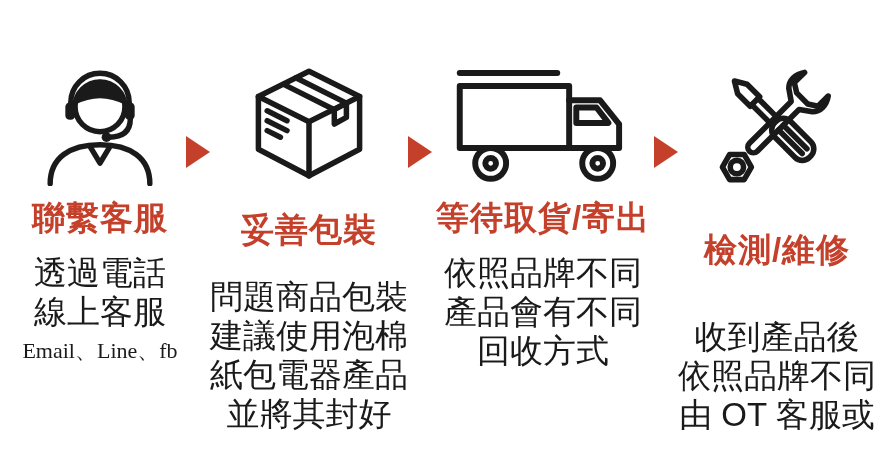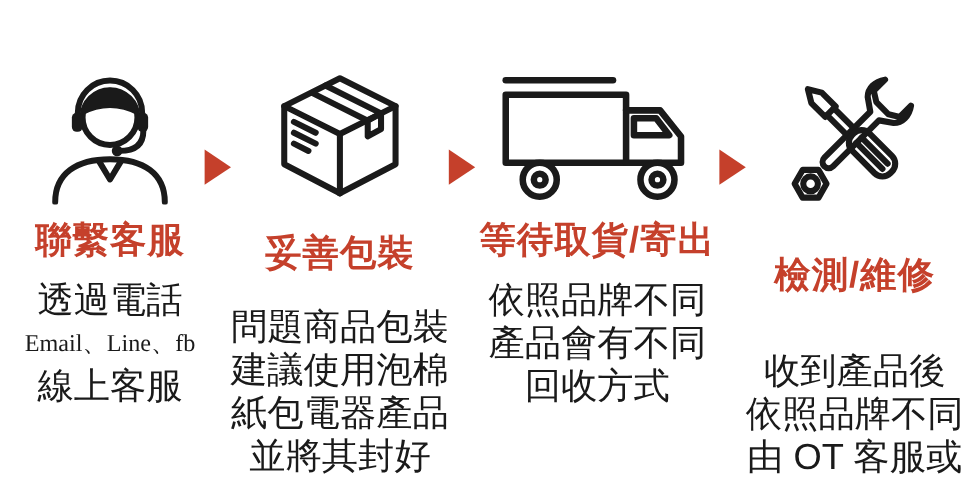--- a/index.html
+++ b/index.html
@@ -88,22 +88,22 @@
         <path class="ink-stroke" d="M 33 41 A 27 27 0 0 1 87 41"></path>
         <rect class="ink-fill" x="28" y="41" width="9" height="16" rx="4"></rect>
         <rect class="ink-fill" x="83" y="41" width="9" height="16" rx="4"></rect>
         <path class="ink-stroke" d="M 88 56 C 88 70 78 73 68 73"></path>
         <circle class="ink-fill" cx="66" cy="73" r="4.5"></circle>
       </svg>
     </div>
     <h2 class="title">聯繫客服</h2>
     <div class="lines">
       <p class="line">透過電話</p>
+      <p class="line">線上客服</p>
       <p class="line latin">Email、Line、fb</p>
-      <p class="line">線上客服</p>
     </div>
   </section>
 
   <div class="arrow"></div>
 
   <section class="step step-2">
     <div class="icon-wrap">
       <svg width="132" height="124" viewBox="0 0 120 112">
         <polygon class="ink-stroke" points="60,8 106,31 60,54 14,31"></polygon>
         <polyline class="ink-stroke" points="14,31 14,79 60,103"></polyline>

